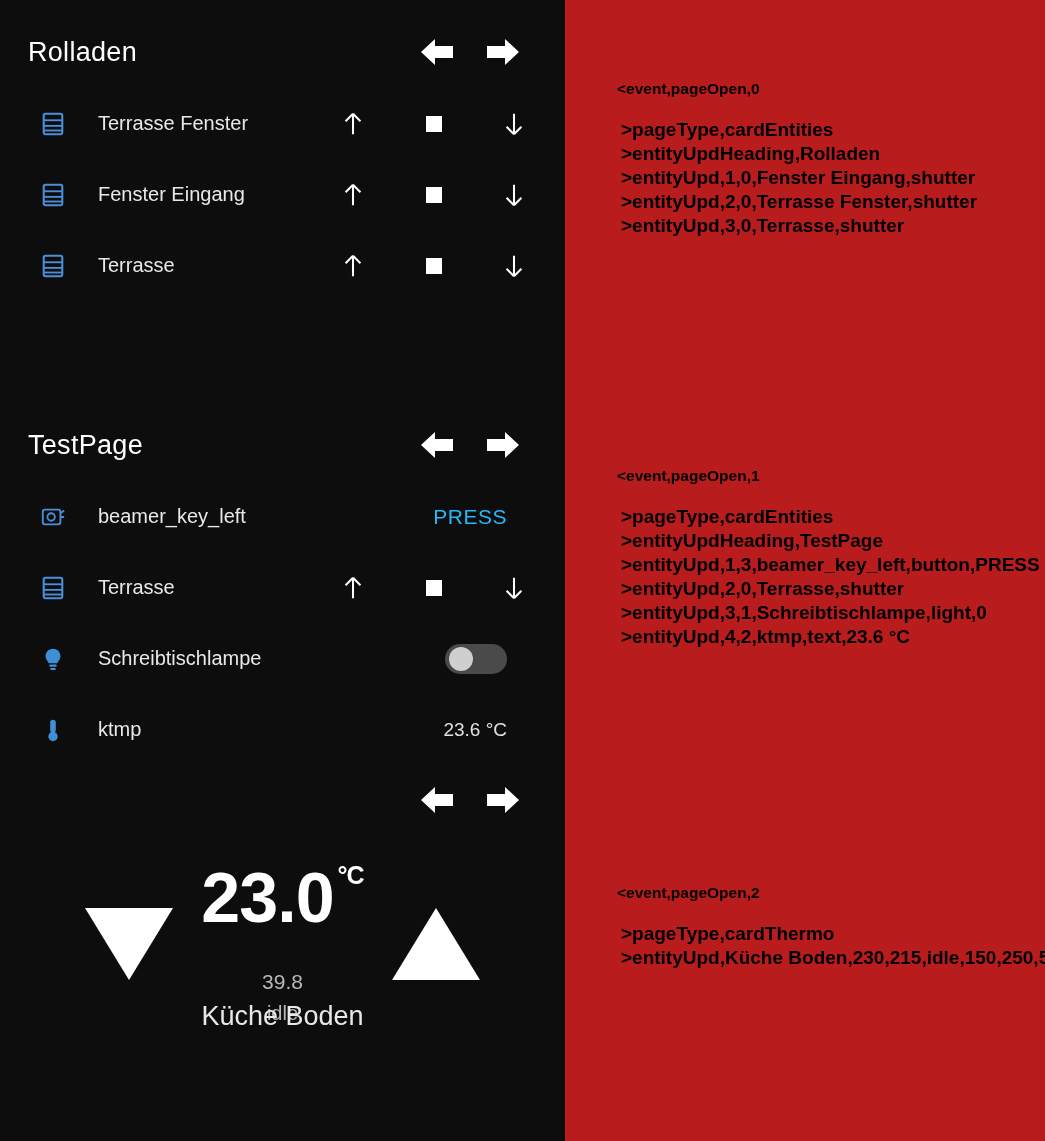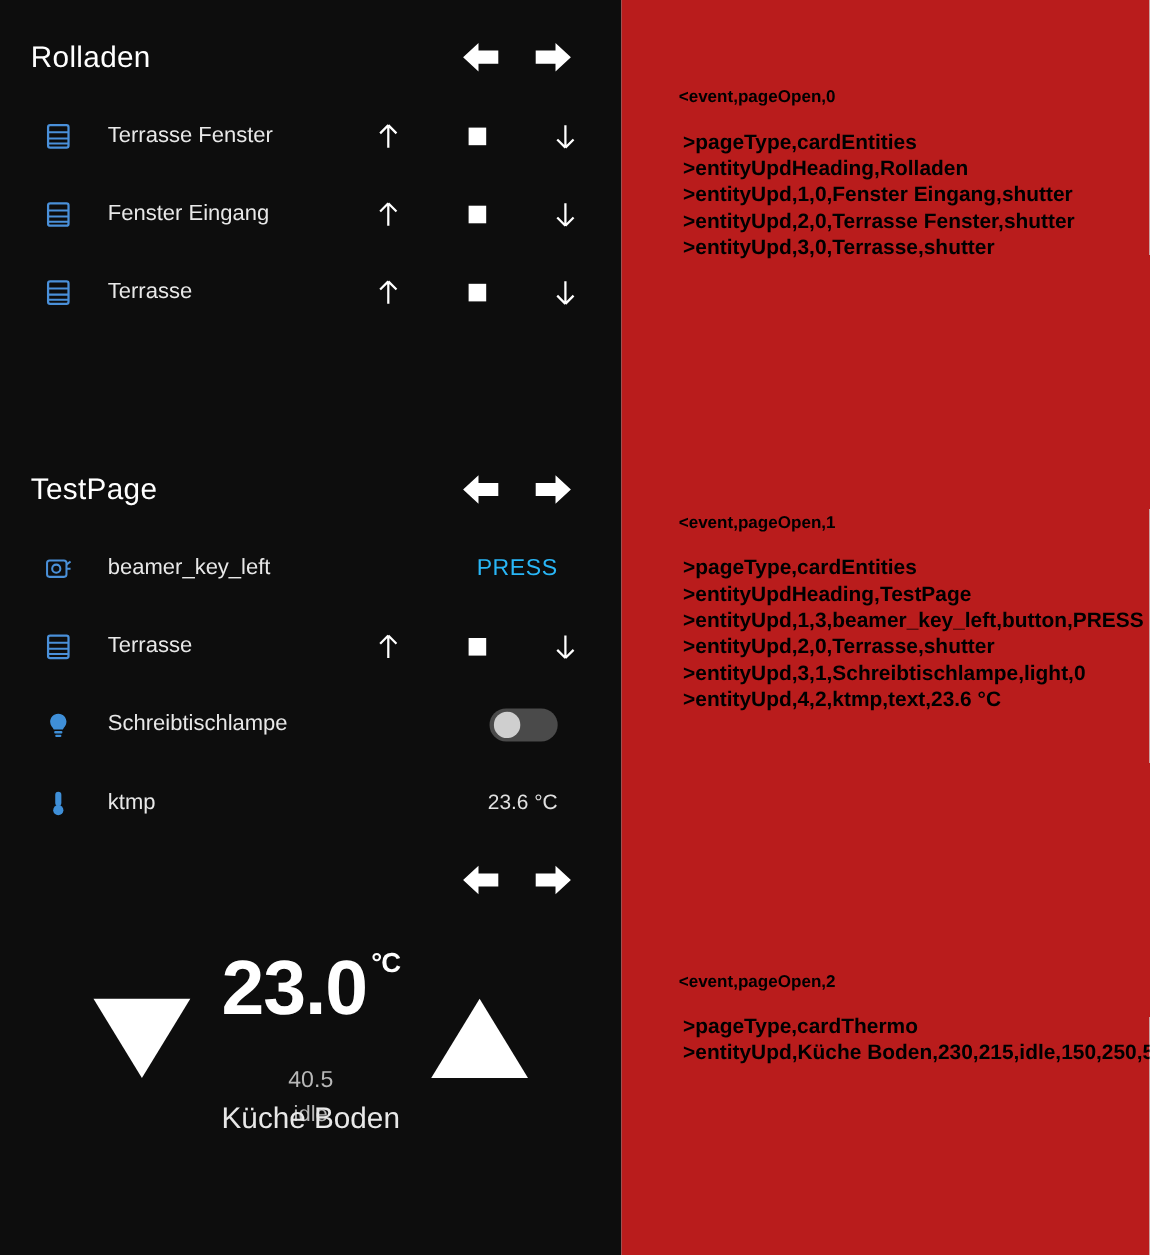--- a/index.html
+++ b/index.html
@@ -442,21 +442,21 @@
         </div>
       </div>
 
       <div class="thermo">
         <div class="thermo-body">
           <div class="tri-down"></div>
           <div class="tri-up"></div>
           <div class="temp-big">
             <span>23.0</span><span class="temp-unit">°C</span>
           </div>
-          <div class="temp-target">40.5</div>
+          <div class="temp-target">39.8</div>
           <div class="temp-state">idle</div>
         </div>
         <div class="thermo-name">Küche Boden</div>
       </div>
     </div>
 
   </div>
 
   <div class="logs">
 

